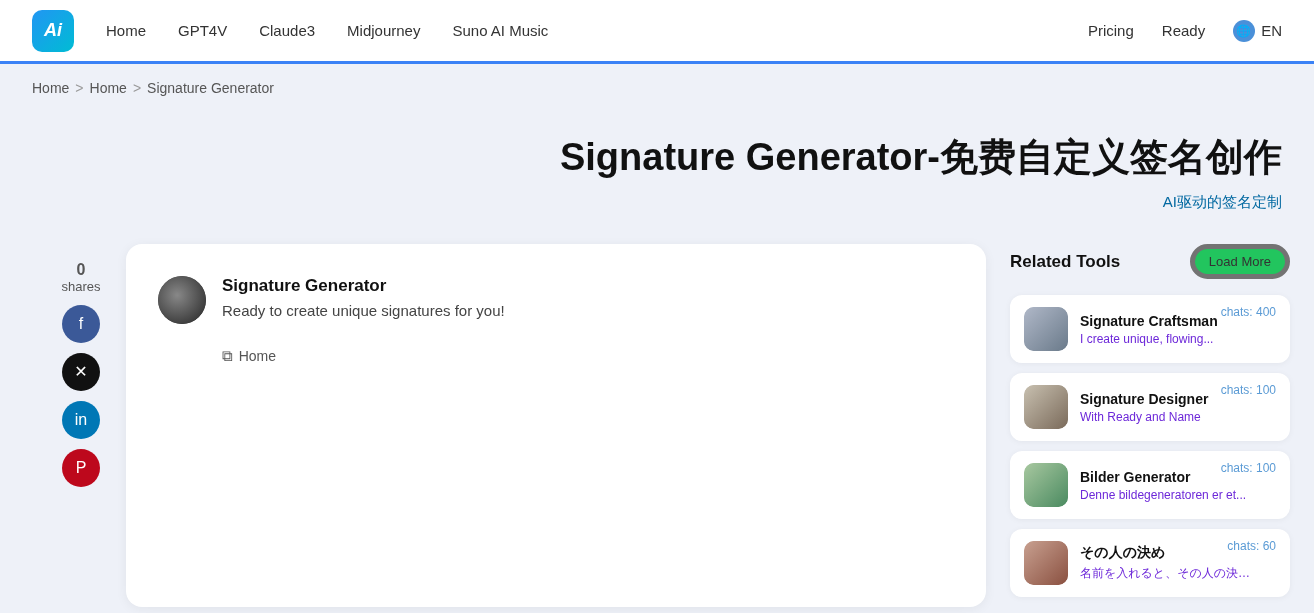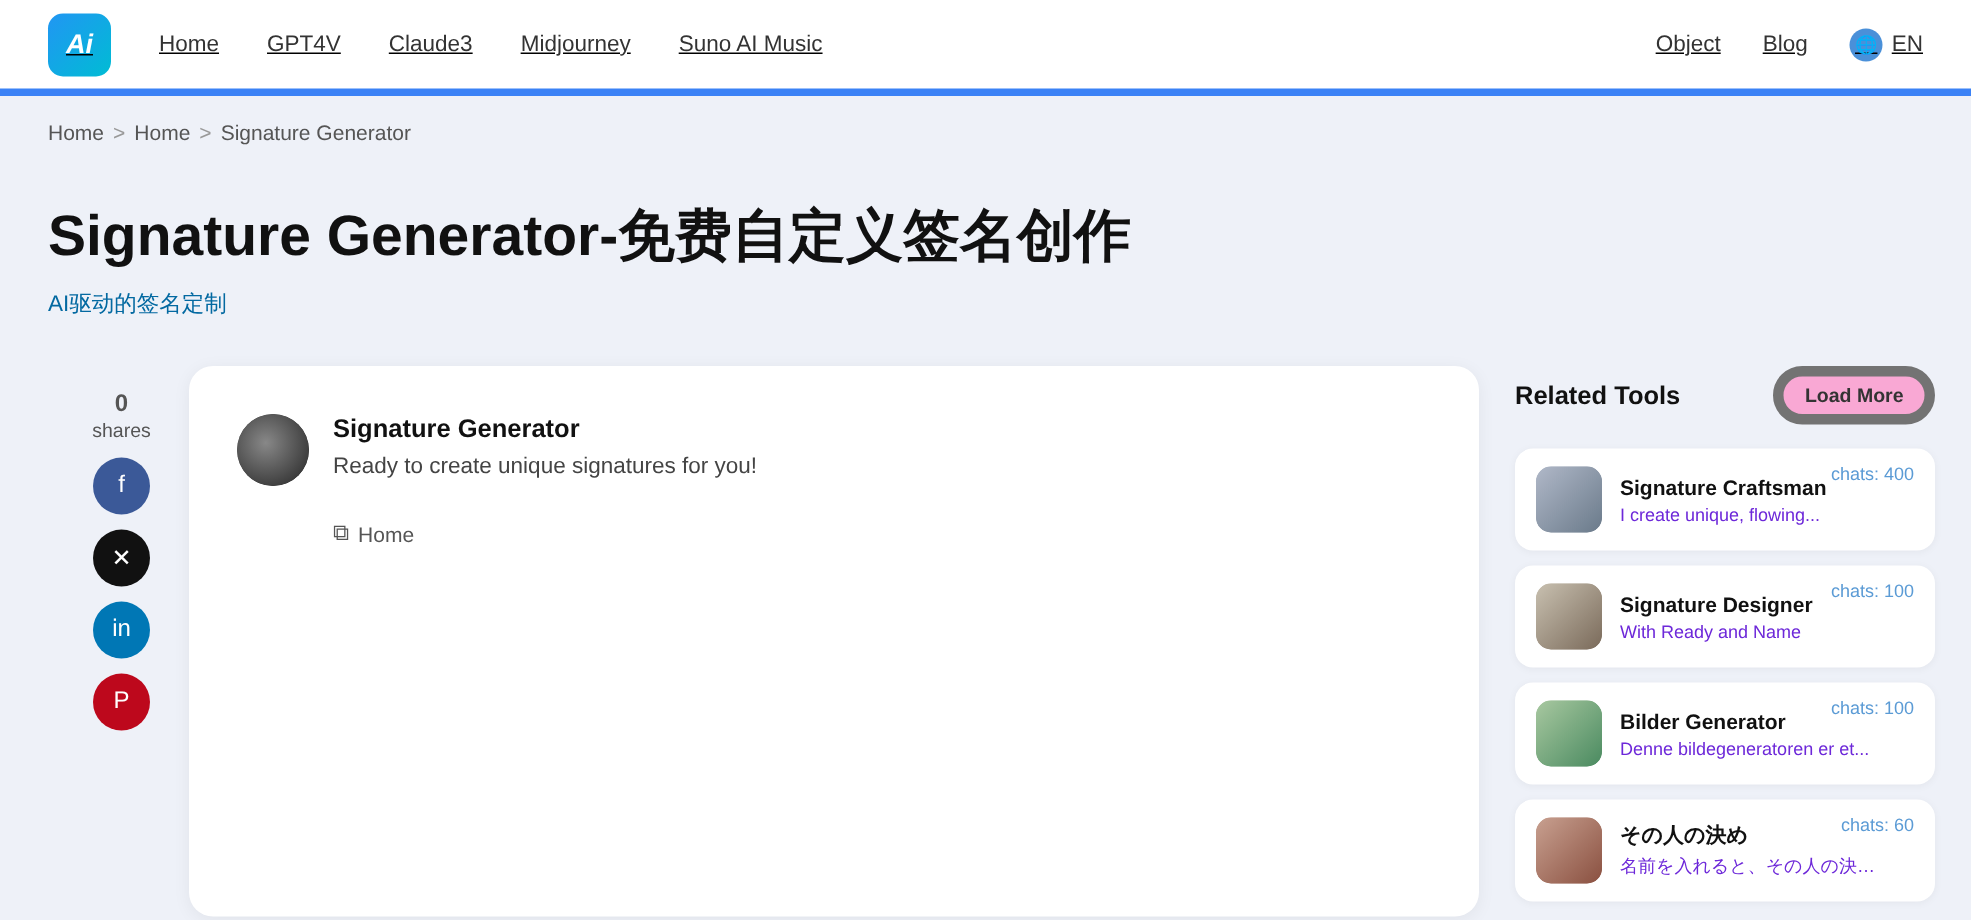--- a/index.html
+++ b/index.html
@@ -11,24 +11,23 @@
       overflow-x: hidden;
     }
 
     
     nav {
       background: #fff;
       display: flex;
       align-items: center;
       padding: 0 32px;
       height: 64px;
-      border-bottom: 5px solid #3b82f6;
+      border-bottom: 3px solid #3b82f6;
       position: relative;
       z-index: 10;
-      text-decoration: underline;
     }
     .nav-logo {
       width: 42px; height: 42px;
       background: linear-gradient(135deg, #2196f3, #00bcd4);
       border-radius: 10px;
       display: flex; align-items: center; justify-content: center;
       margin-right: 32px;
       flex-shrink: 0;
     }
     .nav-logo span {
@@ -84,21 +83,21 @@
       gap: 6px;
       font-size: 14px;
       color: #666;
     }
     .breadcrumb-sep { color: #999; }
     .breadcrumb-link { color: #555; cursor: pointer; }
     .breadcrumb-current { color: #555; }
 
     
     .hero {
-      text-align: left;
+      text-align: right;
       padding: 20px 32px 32px;
     }
     .hero-title {
       font-size: 38px;
       font-weight: 800;
       color: #111;
       margin-bottom: 10px;
     }
     .hero-subtitle {
       font-size: 15px;
@@ -207,28 +206,27 @@
       align-items: center;
       justify-content: space-between;
       margin-bottom: 16px;
     }
     .related-title {
       font-size: 17px;
       font-weight: 700;
       color: #111;
     }
     .load-more-btn {
-      background: #f9a8d4;
-      border: 7px solid #737373;
+      background: #22c55e;
+      border: 5px solid #737373;
       border-radius: 20px;
       padding: 5px 14px;
       font-size: 13px;
       color: #333;
       cursor: pointer;
-      font-weight: bold;
     }
     .tool-card {
       background: #fff;
       border-radius: 12px;
       padding: 12px 14px;
       margin-bottom: 10px;
       position: relative;
       box-shadow: 0 1px 6px rgba(0,0,0,0.05);
     }
     .tool-chats {
@@ -291,22 +289,22 @@
     <span>Ai</span>
   </div>
   <div class="nav-links">
     <a class="nav-link">Home</a>
     <a class="nav-link">GPT4V</a>
     <a class="nav-link">Claude3</a>
     <a class="nav-link">Midjourney</a>
     <a class="nav-link">Suno AI Music</a>
   </div>
   <div class="nav-right">
-    <a class="nav-right-link">Object</a>
-    <a class="nav-right-link">Blog</a>
+    <a class="nav-right-link">Pricing</a>
+    <a class="nav-right-link">Ready</a>
     <div class="lang-btn">
       <div class="lang-icon">🌐</div>
       <span>EN</span>
     </div>
   </div>
 </nav>
 
 <div class="breadcrumb-bar">
   <span class="breadcrumb-link">Home</span>
   <span class="breadcrumb-sep">&gt;</span>

